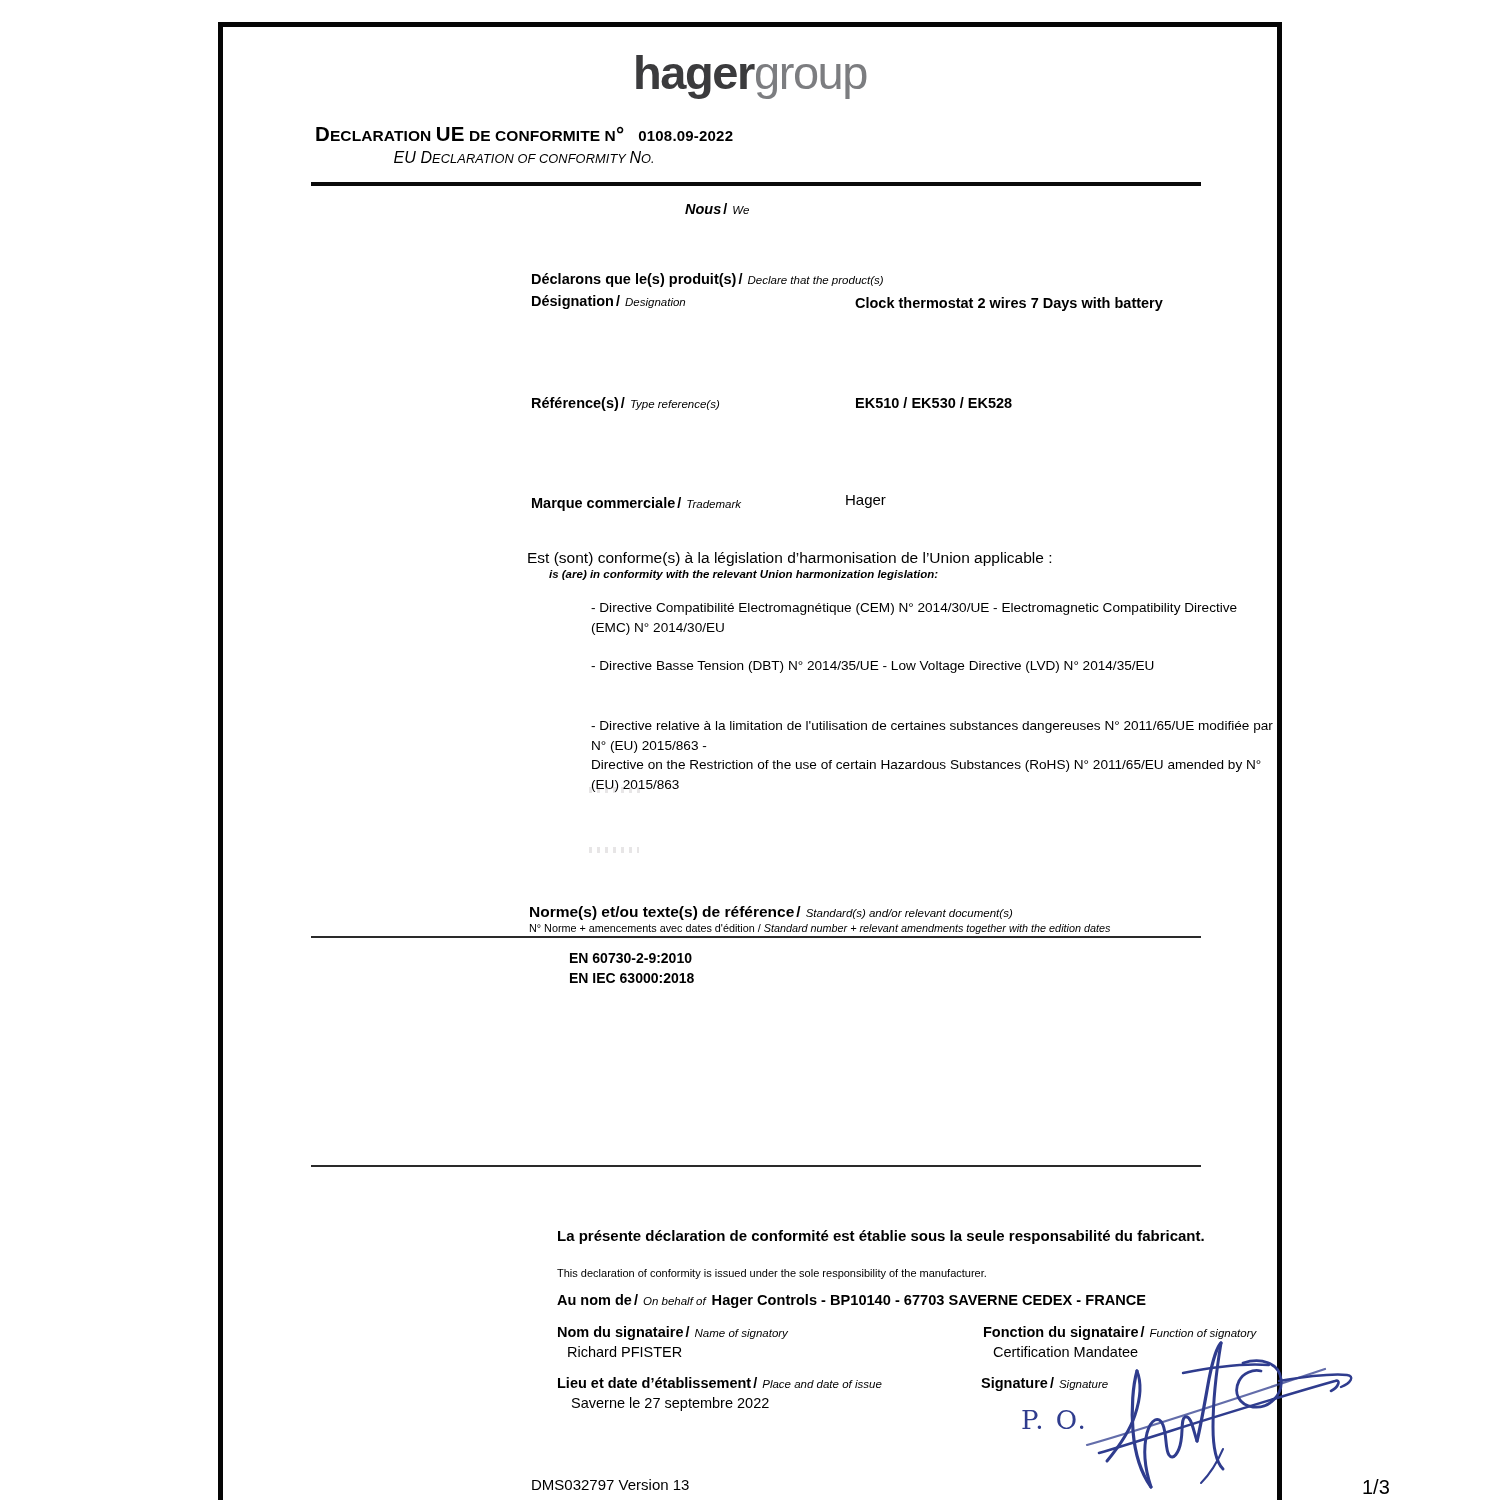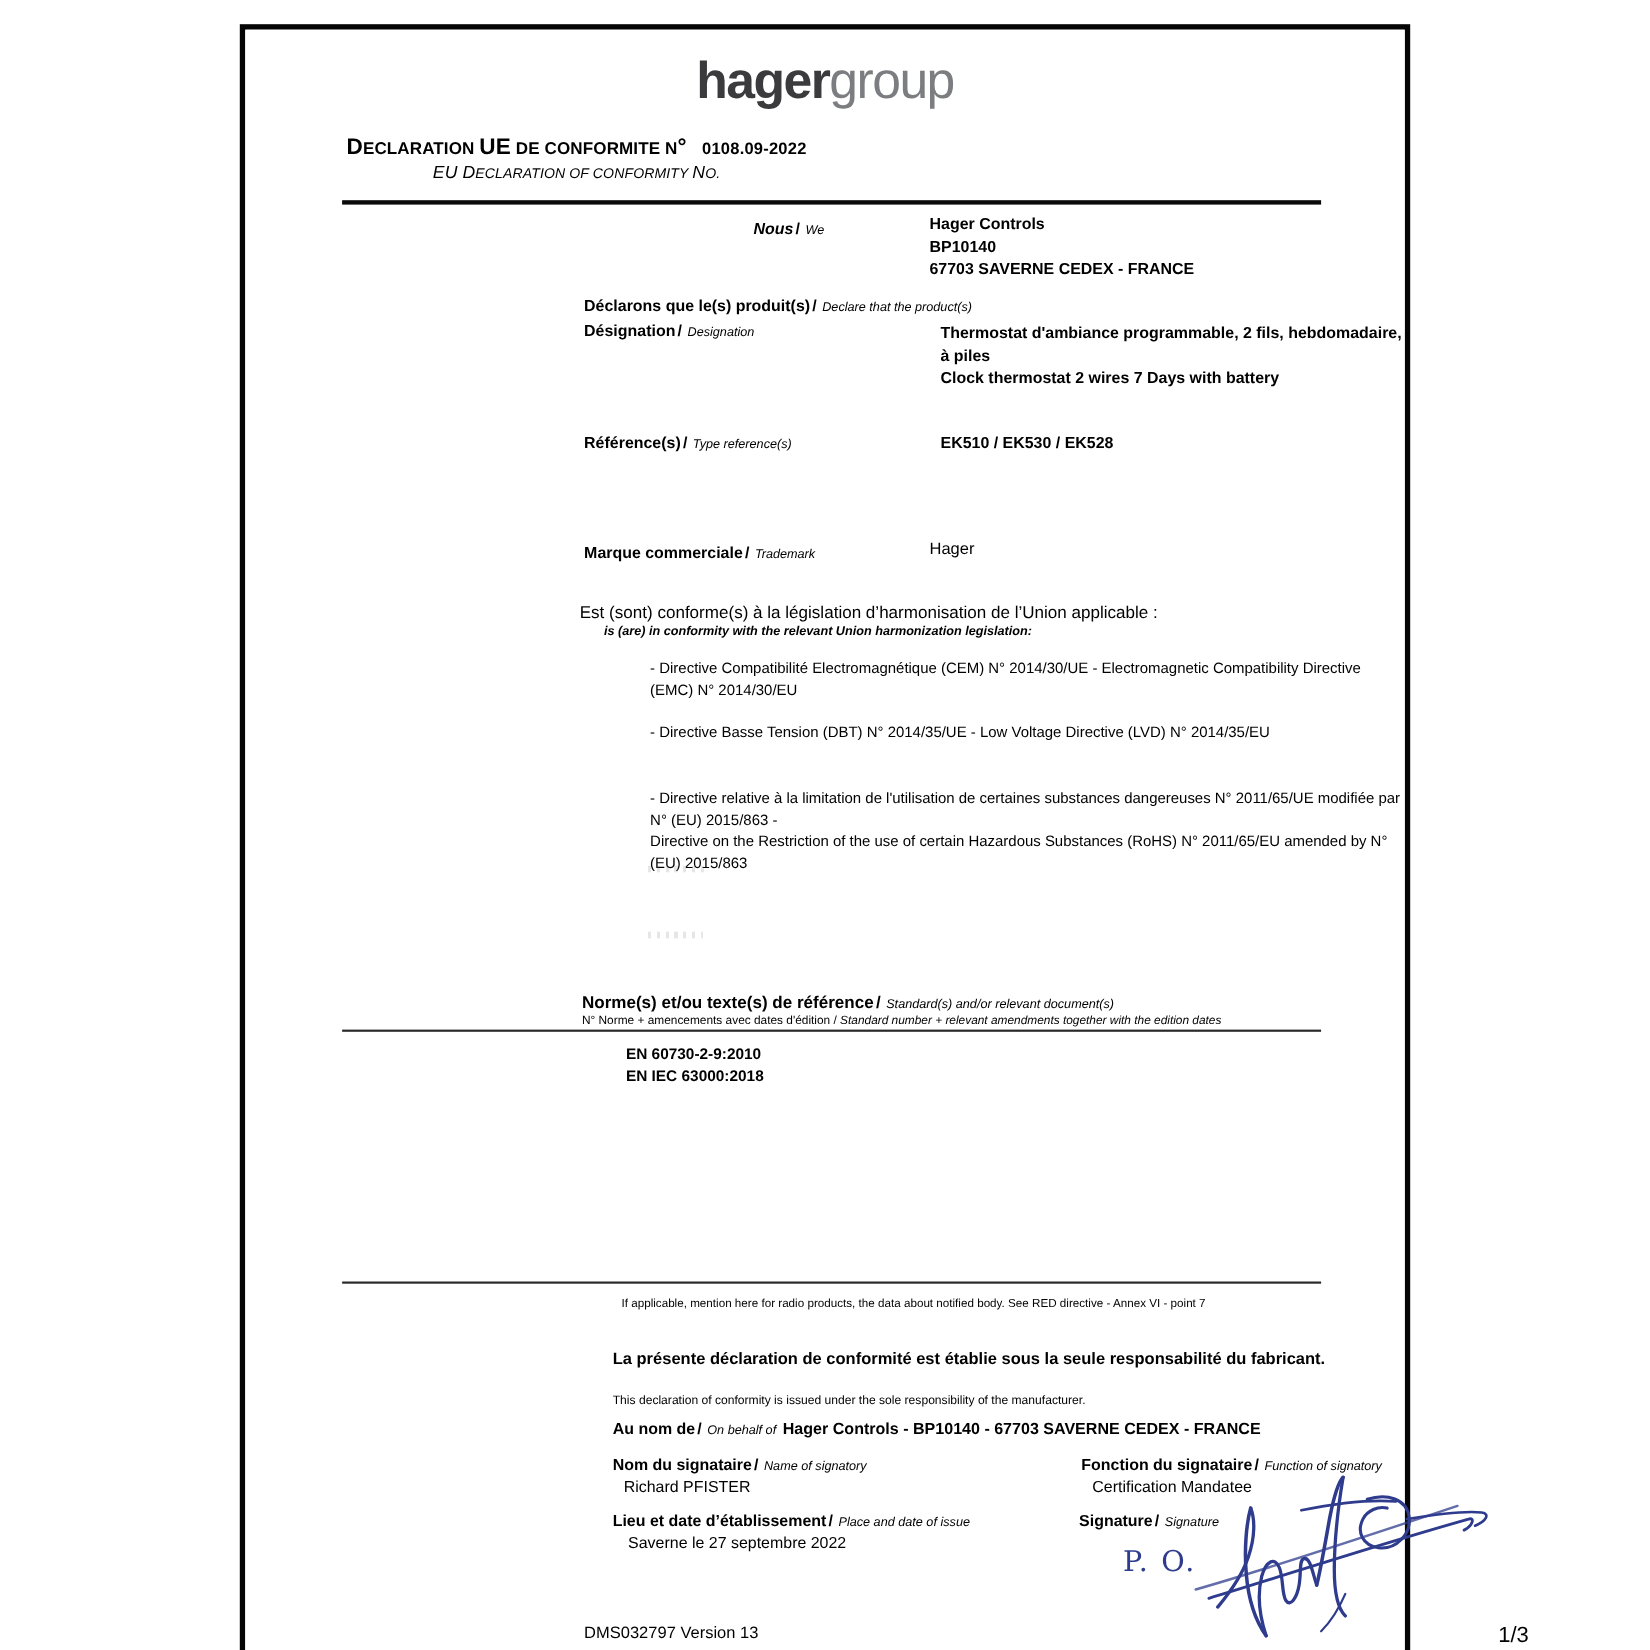--- a/index.html
+++ b/index.html
@@ -206,39 +206,33 @@
       <div class="t-sub"><span>EU D</span><span class="sc">ECLARATION OF CONFORMITY </span><span>N</span><span class="sc">O.</span></div>
     </div>
 
     <div class="rule-thick" style="top:155px;"></div>
 
     <div id="nous-row" class="lbl-row">
       <span class="lbl-b" style="font-style:italic;">Nous</span>
       <span class="sep">/</span>
       <span class="lbl-i">We</span>
     </div>
-    <div id="addr-block">
-      <div class="val-b">Hager Controls</div>
-      <div class="val-b">BP10140</div>
-      <div class="val-b">67703 SAVERNE CEDEX - FRANCE</div>
-    </div>
 
     <div id="declarons-row" class="lbl-row">
       <span class="lbl-b">Déclarons que le(s) produit(s)</span>
       <span class="sep">/</span>
       <span class="lbl-i">Declare that the product(s)</span>
     </div>
 
     <div id="designation-row" class="lbl-row">
       <span class="lbl-b">Désignation</span>
       <span class="sep">/</span>
       <span class="lbl-i">Designation</span>
     </div>
     <div id="designation-vals">
-      <div class="val-b">Thermostat d'ambiance programmable, 2 fils, hebdomadaire, à piles</div>
       <div class="val-b">Clock thermostat 2 wires 7 Days with battery</div>
     </div>
 
     <div id="reference-row" class="lbl-row">
       <span class="lbl-b">Référence(s)</span>
       <span class="sep">/</span>
       <span class="lbl-i">Type reference(s)</span>
     </div>
     <div id="reference-val" class="abs val-b">EK510 / EK530 / EK528</div>
 
@@ -269,21 +263,20 @@
 
     <div class="rule-thin" style="top:909px;"></div>
 
     <div id="std-list">
       <div>EN 60730-2-9:2010</div>
       <div>EN IEC 63000:2018</div>
     </div>
 
     <div class="rule-thin" style="top:1138px;"></div>
     <div id="radio-note">
-      <div>If applicable, mention here for radio products, the data about notified body. See RED directive - Annex VI - point 7</div>
     </div>
 
     <div id="resp-fr" class="abs">La présente déclaration de conformité est établie sous la seule responsabilité du fabricant.</div>
     <div id="resp-en" class="abs">This declaration of conformity is issued under the sole responsibility of the manufacturer.</div>
 
     <div id="behalf-row" class="lbl-row">
       <span class="lbl-b">Au nom de</span>
       <span class="sep">/</span>
       <span class="lbl-i">On behalf of</span>
       <span id="behalf-val">Hager Controls - BP10140 - 67703 SAVERNE CEDEX - FRANCE</span>

